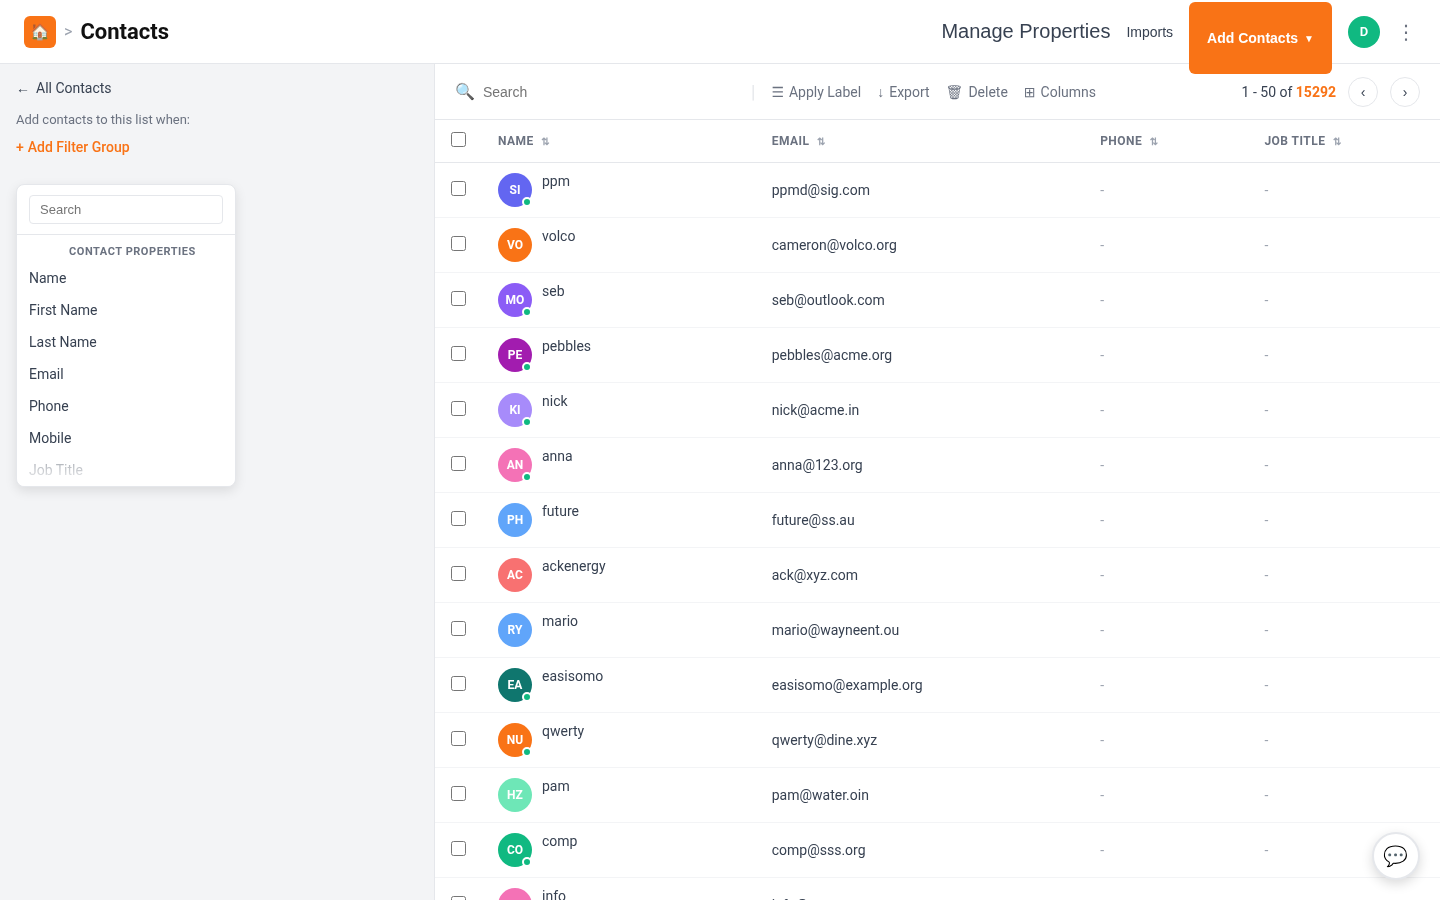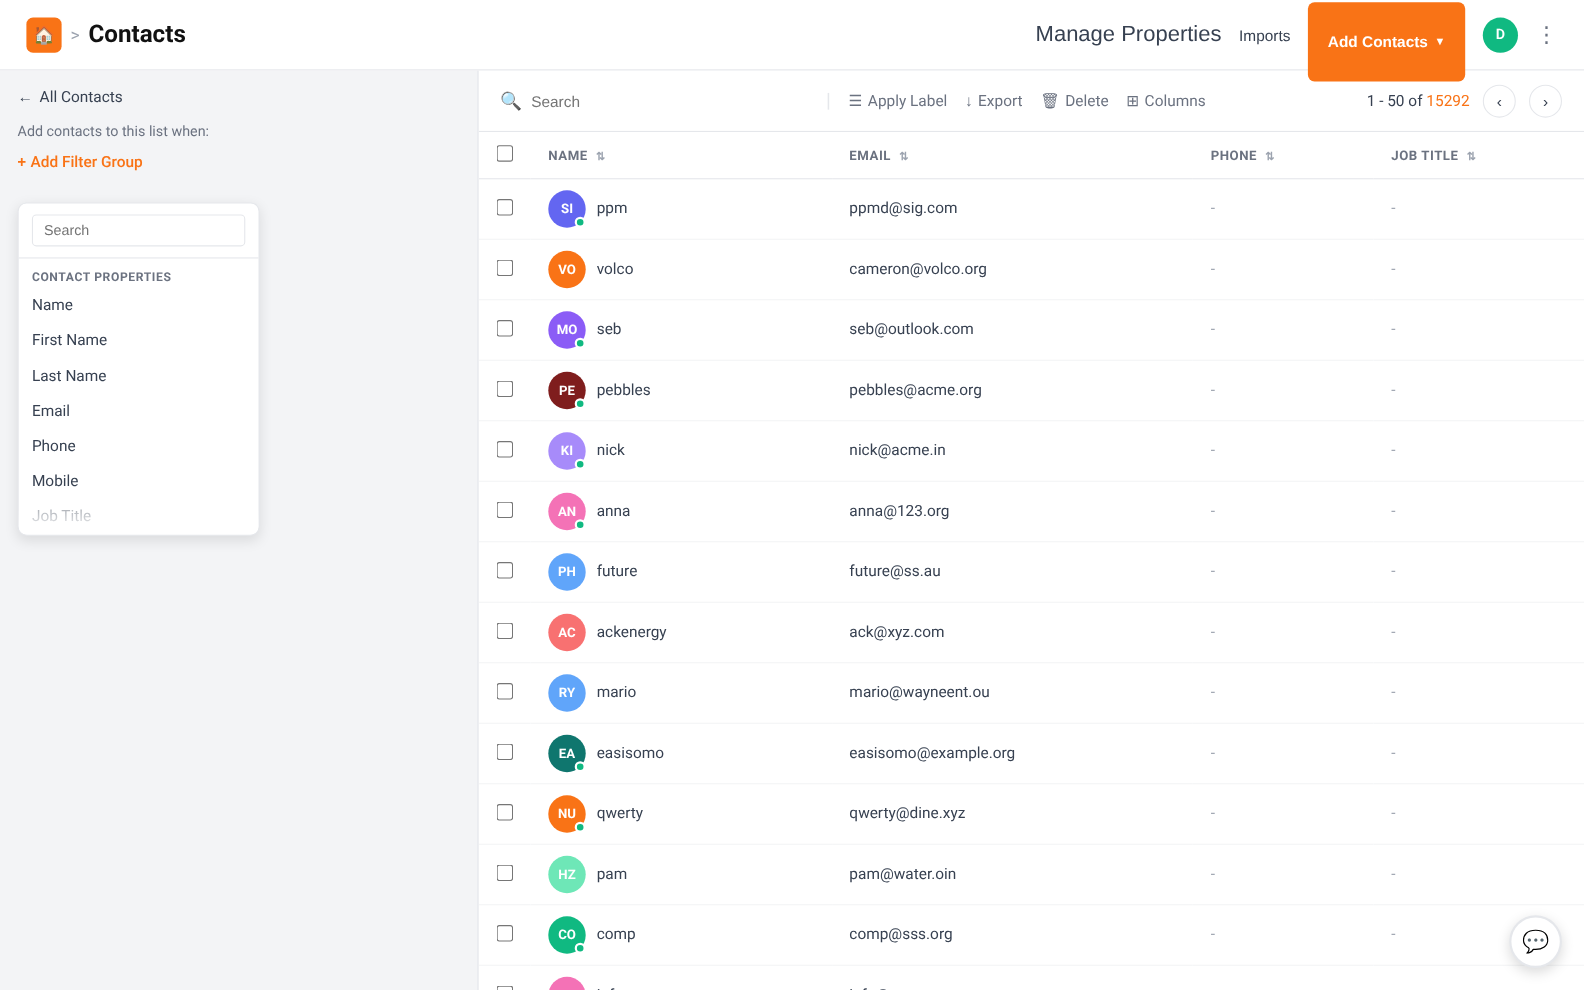--- a/index.html
+++ b/index.html
@@ -43,21 +43,21 @@
     .dropdown-panel {
       background: #fff; border: 1px solid #e5e7eb; border-radius: 8px;
       width: 220px; padding: 0; box-shadow: 0 4px 12px rgba(0,0,0,0.1);
       position: absolute; top: 120px; left: 16px; z-index: 50;
     }
     .dropdown-search { padding: 10px 12px; border-bottom: 1px solid #e5e7eb; }
     .dropdown-search input {
       width: 100%; border: 1px solid #e5e7eb; border-radius: 4px;
       padding: 6px 10px; font-size: 13px; outline: none; color: #374151;
     }
-    .dropdown-section-label { padding: 10px 12px 4px; font-size: 11px; font-weight: 700; color: #6b7280; letter-spacing: 0.05em; text-transform: uppercase; }
+    .dropdown-section-label { padding: 10px 12px 4px; font-size: 11px; font-weight: 700; color: #6b7280; letter-spacing: 0.05em; text-transform: uppercase; margin-left: 40px; }
     .dropdown-item { padding: 8px 12px; font-size: 14px; color: #374151; cursor: pointer; }
     .dropdown-fade { position: relative; }
     .dropdown-fade::after {
       content: ''; position: absolute; bottom: 0; left: 0; right: 0; height: 24px;
       background: linear-gradient(to bottom, transparent, #fff);
       border-radius: 0 0 8px 8px;
     }
 
     
     .main-content { flex: 1; display: flex; flex-direction: column; overflow: hidden; background: #fff; }
@@ -67,21 +67,21 @@
       display: flex; align-items: center; padding: 0 20px; height: 56px;
       border-bottom: 1px solid #e5e7eb; gap: 16px; flex-shrink: 0;
     }
     .search-box { display: flex; align-items: center; gap: 8px; flex: 1; max-width: 280px; }
     .search-icon { color: #9ca3af; font-size: 16px; }
     .search-input { border: none; outline: none; font-size: 14px; color: #374151; width: 100%; background: transparent; }
     .toolbar-sep { color: #e5e7eb; font-size: 18px; }
     .toolbar-action { display: flex; align-items: center; gap: 5px; color: #6b7280; cursor: pointer; font-size: 14px; }
     .toolbar-right { margin-left: auto; display: flex; align-items: center; gap: 12px; }
     .pagination-info { font-size: 14px; color: #374151; }
-    .pagination-info .total { color: #f97316; font-weight: 400; }
+    .pagination-info .total { color: #f97316; font-weight: 700; }
     .nav-btn {
       width: 30px; height: 30px; border-radius: 50%; border: 1px solid #e5e7eb;
       background: #fff; cursor: pointer; display: flex; align-items: center; justify-content: center;
       color: #374151; font-size: 14px;
     }
 
     
     .table-container { flex: 1; overflow-y: auto; }
     table { width: 100%; border-collapse: collapse; }
     thead th {
@@ -91,21 +91,21 @@
     }
     thead th .sort-icon { color: #9ca3af; font-size: 10px; margin-left: 4px; }
     tbody tr { border-bottom: 1px solid #f3f4f6; }
     tbody td { padding: 10px 16px; font-size: 14px; color: #374151; }
     .check-col { width: 40px; }
     .name-col { min-width: 200px; }
     .email-col { min-width: 240px; }
     .phone-col { min-width: 120px; }
     .job-col { min-width: 140px; }
 
-    .contact-cell { display: flex; align-items: center; gap: 10px; }
+    .contact-cell { display: flex; align-items: flex-start; gap: 10px; }
     .avatar { width: 34px; height: 34px; border-radius: 50%; display: flex; align-items: center; justify-content: center; font-size: 12px; font-weight: 700; color: #fff; position: relative; flex-shrink: 0; }
     .online-dot { width: 10px; height: 10px; border-radius: 50%; background: #10b981; border: 2px solid #fff; position: absolute; bottom: 0; right: 0; }
     .dash { color: #9ca3af; }
 
     
     .chat-bubble {
       position: fixed; bottom: 20px; right: 20px;
       width: 48px; height: 48px; border-radius: 50%; background: #fff;
       border: 2px solid #e5e7eb; box-shadow: 0 4px 12px rgba(0,0,0,0.15);
       display: flex; align-items: center; justify-content: center;
@@ -290,21 +290,21 @@
     <td class="job-col">
       <span class="dash">-</span>
     </td>
   </tr>
             <tr>
     <td class="check-col">
       <input type="checkbox" style="">
     </td>
     <td class="name-col">
       <div class="contact-cell">
-        <div class="avatar" style="background:#7f1d1d">
+        <div class="avatar" style="background:#a21caf">
           <span>PE</span>
           <span class="online-dot"></span>
         </div>
         <span>pebbles</span>
       </div>
     </td>
     <td class="email-col">
       <span>pebbles@acme.org</span>
     </td>
     <td class="phone-col">

